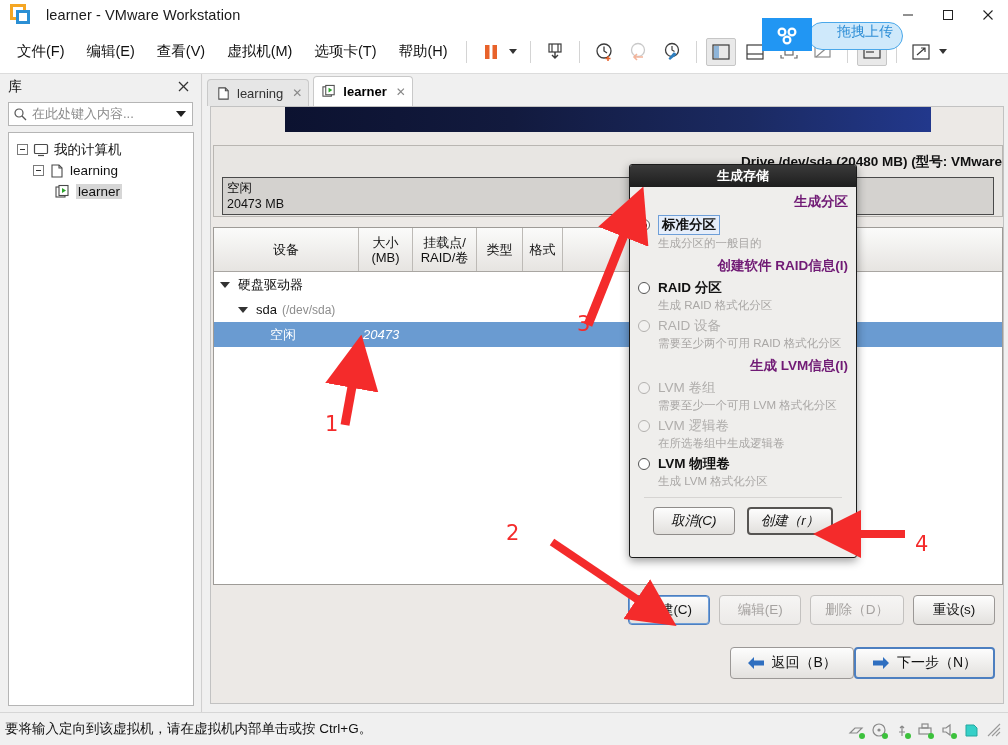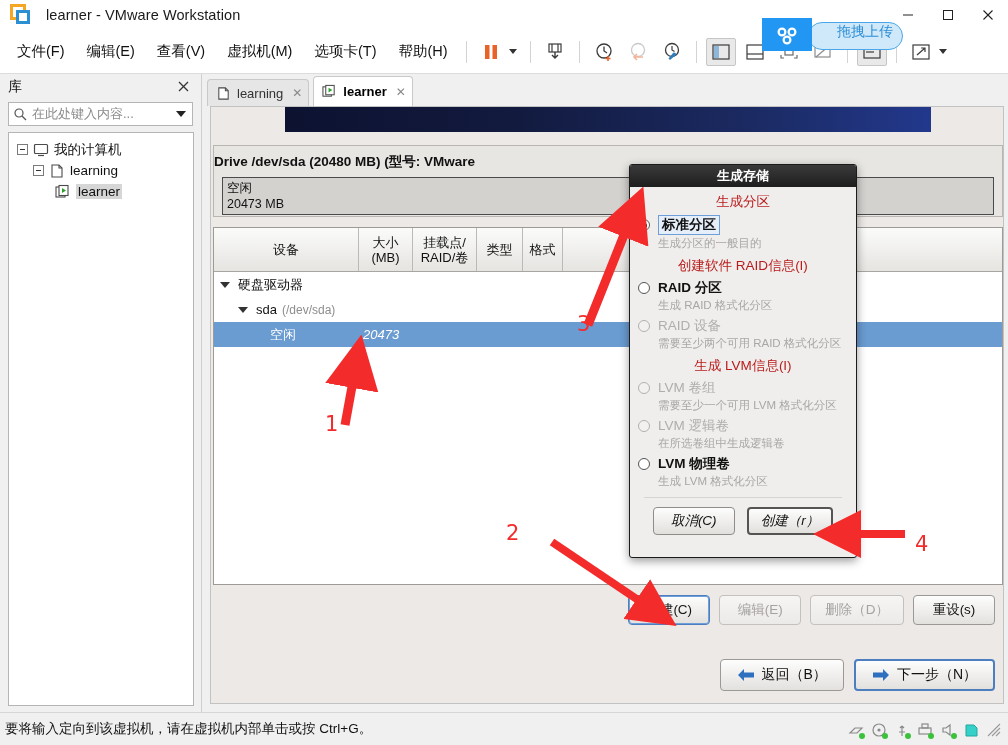--- a/index.html
+++ b/index.html
@@ -104,21 +104,21 @@
   #vm-banner {
     position: absolute; top: 0; left: 74px; width: 646px; height: 25px;
     background: linear-gradient(90deg, #0c1230 0%, #121a3e 35%, #1b2a62 72%, #22388c 100%);
   }
 
   
   #drivebox {
     position: absolute; top: 38px; left: 2px; width: 790px; height: 72px;
     background: #e8e6e3; border: 1px solid #b9b6b2;
   }
-  #drive-title { text-align: left; font-weight: bold; font-size: 13.5px; color: #111;
+  #drive-title { text-align: right; font-weight: bold; font-size: 13.5px; color: #111;
     margin-top: 7px; }
   #drive-bar { margin: 6px 8px 0 8px; height: 38px; background: #d4d2cf;
     border: 1px solid #4a4a4a; padding: 2px 4px; font-size: 12.5px; color: #111;
     line-height: 16px; }
 
   #tablewrap {
     position: absolute; top: 120px; left: 2px; width: 790px; height: 358px;
     background: #fff; border: 1px solid #9e9b97;
   }
   #thead { display: flex; height: 44px; background: linear-gradient(#fbfbfa,#e6e4e1);
@@ -143,37 +143,37 @@
     display: flex; justify-content: flex-end; align-items: center; gap: 9px; padding-right: 8px; }
   .gbtn {
     min-width: 82px; height: 30px; padding: 0 14px; font-size: 13.5px; color: #141414;
     background: linear-gradient(#fdfdfd,#e3e1de); border: 1px solid #9b9896;
     border-radius: 4px; display: flex; align-items: center; justify-content: center;
   }
   .gbtn.disabled { color: #a5a2a0; background: linear-gradient(#f6f5f4,#eceae8); border-color: #c3c1bf; }
   .gbtn.focusring { box-shadow: 0 0 0 1px #6f9fd8 inset; border-color: #4d7fc0; }
 
   #navrow { position: absolute; top: 540px; left: 2px; width: 790px; height: 44px;
-    display: flex; justify-content: flex-end; align-items: flex-end; gap: 10px; padding-right: 8px; }
+    display: flex; justify-content: flex-end; align-items: flex-start; gap: 0; padding-right: 8px; }
   .navbtn { min-width: 110px; height: 32px; padding: 0 16px; font-size: 14px; color: #111;
     background: linear-gradient(#fdfdfd,#e3e1de); border: 1px solid #9b9896; border-radius: 4px;
     display: flex; align-items: center; justify-content: center; gap: 7px; }
   .navbtn.primary { border: 2px solid #4d7fc0; }
 
   
   #dialog {
     position: absolute; left: 629px; top: 164px; width: 228px; height: 394px;
     background: #efeeec; border: 1px solid #1b1b1b; border-radius: 3px;
     box-shadow: 0 3px 10px rgba(0,0,0,.4); z-index: 30; overflow: hidden;
   }
   #dlg-title { height: 22px; background: linear-gradient(#3a3a3a,#1e1e1e); color: #fff;
     font-size: 13px; font-weight: bold; display: flex; align-items: center; justify-content: center; }
   #dlg-body { padding: 6px 8px 0 8px; }
-  .grp-head { display: flex; justify-content: center; align-items: baseline;
-    font-size: 13.5px; color: #b91c1c; font-weight: normal; margin-top: 6px; }
+  .grp-head { display: flex; justify-content: flex-end; align-items: baseline;
+    font-size: 13.5px; color: #701a75; font-weight: bold; margin-top: 6px; }
   .grp-head.first { margin-top: 0; }
   .opt { display: flex; align-items: center; margin-top: 4px; }
   .radio { width: 12px; height: 12px; border-radius: 50%; border: 1px solid #555;
     background: #fff; flex: none; margin-right: 8px; position: relative; }
   .radio.on::after { content: ""; position: absolute; left: 2.5px; top: 2.5px;
     width: 5px; height: 5px; border-radius: 50%; background: #111; }
   .radio.dis { border-color: #b3b1af; background: #f2f1f0; }
   .opt-lbl { font-size: 13.5px; color: #111; font-weight: bold; }
   .opt-lbl.dis { color: #b0aeac; font-weight: normal; }
   .opt-lbl.boxed { border: 1px solid #6f9fd8; background: #e6eefa; padding: 0 3px; }

